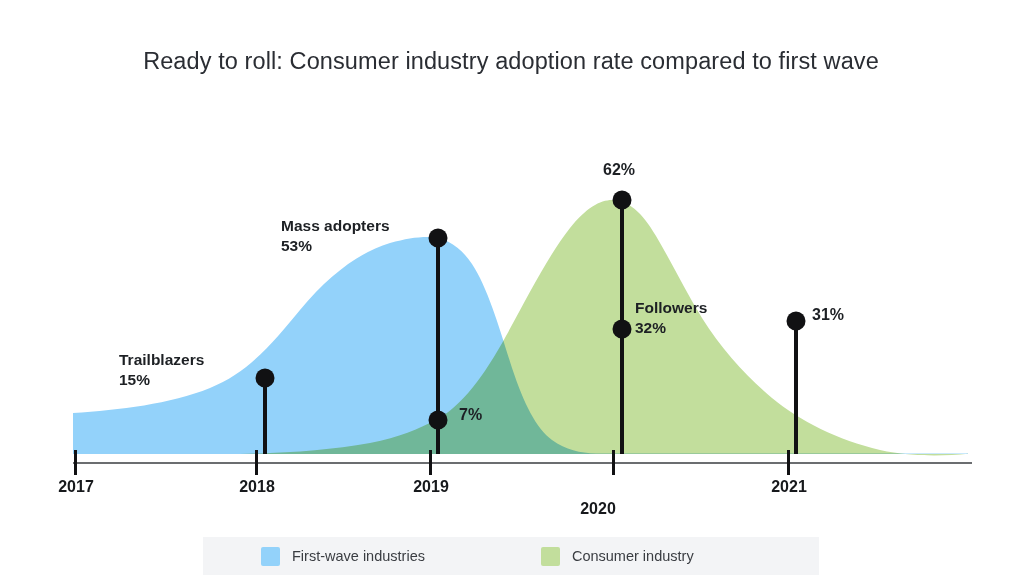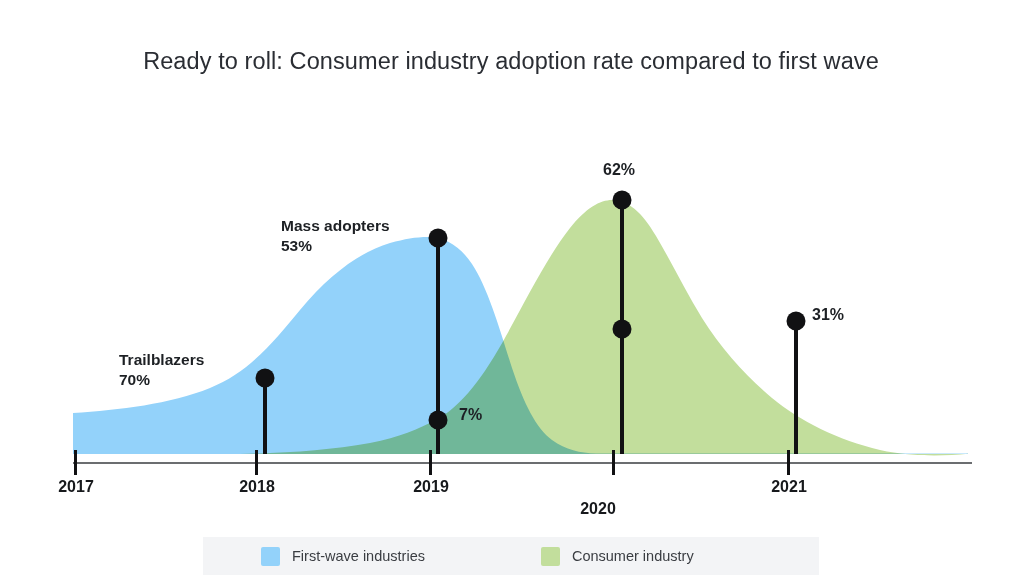--- a/index.html
+++ b/index.html
@@ -147,32 +147,36 @@
       <div class="dot"></div>
     </div>
 
     <div class="marker" style="left:786px;top:321px;width:19px;height:133px;">
       <div class="stem" style="top:0;height:133px;"></div>
       <div class="dot"></div>
     </div>
 
     <div class="anno" style="left:119px;top:350px;">
       <span class="name">Trailblazers</span>
-      <span class="val">70%</span>
+      <span class="val">15%</span>
     </div>
 
     <div class="anno" style="left:281px;top:216px;">
       <span class="name">Mass adopters</span>
       <span class="val">53%</span>
     </div>
 
     <div class="anno single" style="left:603px;top:160px;">
       <span class="val">62%</span>
     </div>
 
+    <div class="anno" style="left:635px;top:298px;">
+      <span class="name">Followers</span>
+      <span class="val">32%</span>
+    </div>
 
     <div class="anno single" style="left:459px;top:405px;">
       <span class="val">7%</span>
     </div>
 
     <div class="anno single" style="left:812px;top:305px;">
       <span class="val">31%</span>
     </div>
 
     <div class="axis-line"></div>

